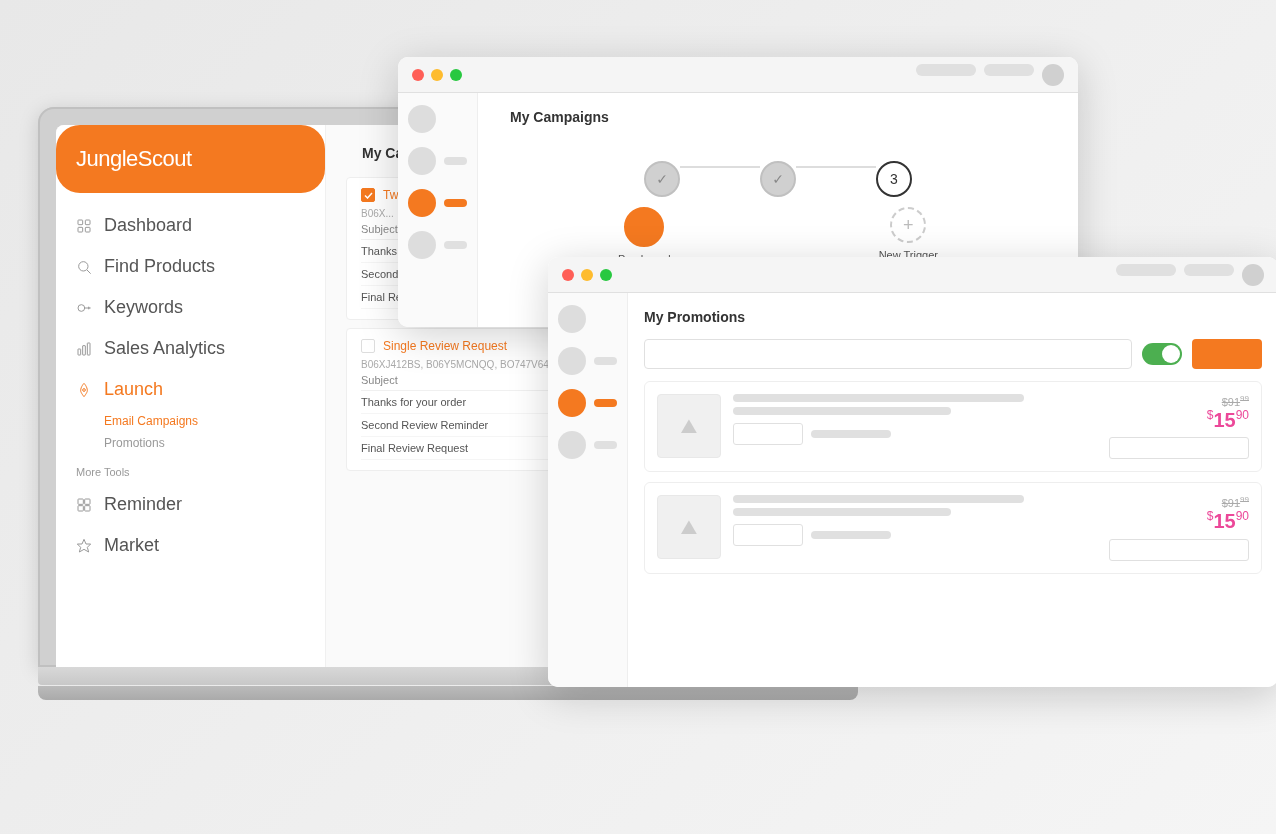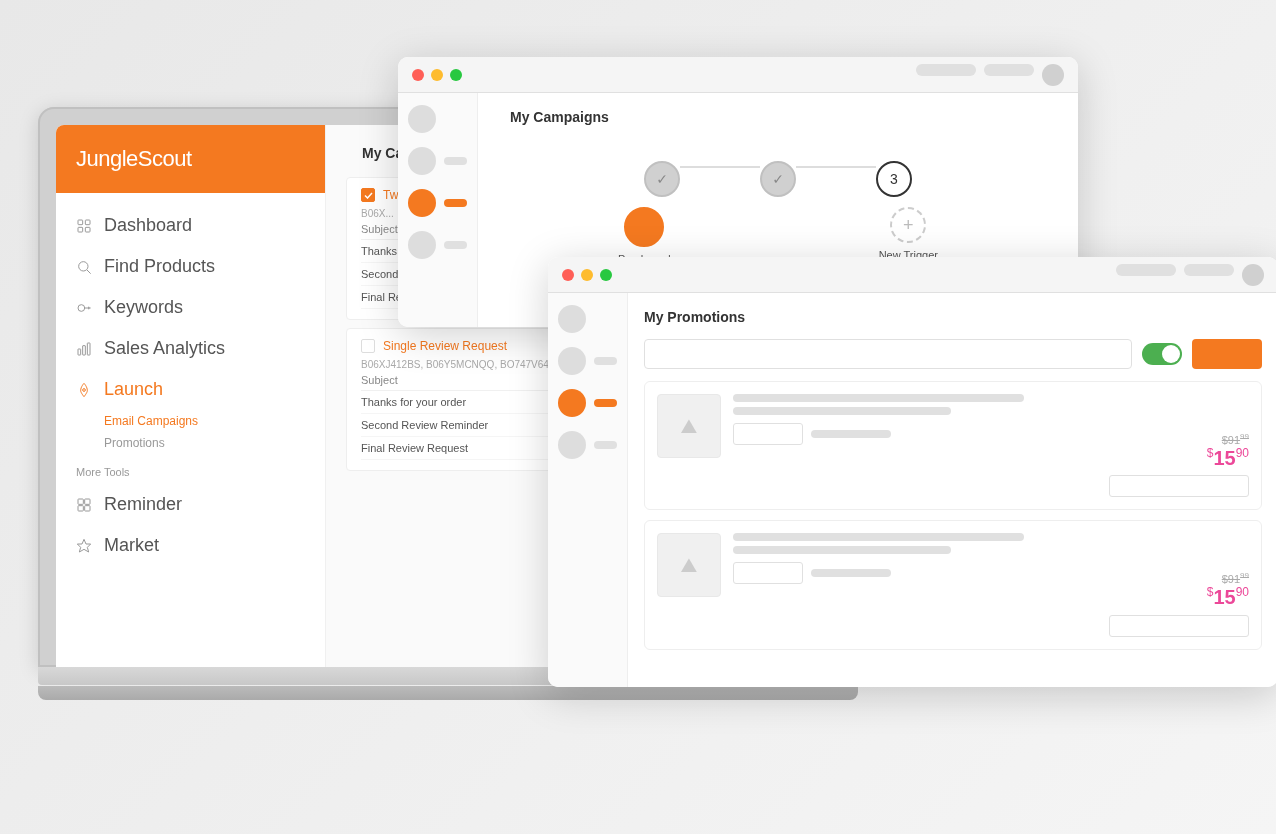--- a/index.html
+++ b/index.html
@@ -74,20 +74,21 @@
       display: flex;
       flex-direction: column;
     }
 
     .sidebar-header {
       background: #F47920;
       padding: 18px 20px;
       height: 68px;
       display: flex;
       align-items: center;
+      border-radius: 24px;
     }
 
     .logo-text {
       color: #fff;
       font-size: 22px;
       font-weight: 700;
       letter-spacing: -0.5px;
     }
 
     .logo-text span {
@@ -504,21 +505,20 @@
 
     .promo-price-area {
       text-align: right;
       flex-shrink: 0;
     }
 
     .price-original {
       font-size: 11px;
       color: #aaa;
       text-decoration: line-through;
-      margin-top: 38px;
     }
 
     .price-original sup { font-size: 8px; }
 
     .price-sale {
       font-size: 20px;
       font-weight: 700;
       color: #ec4899;
     }
 

